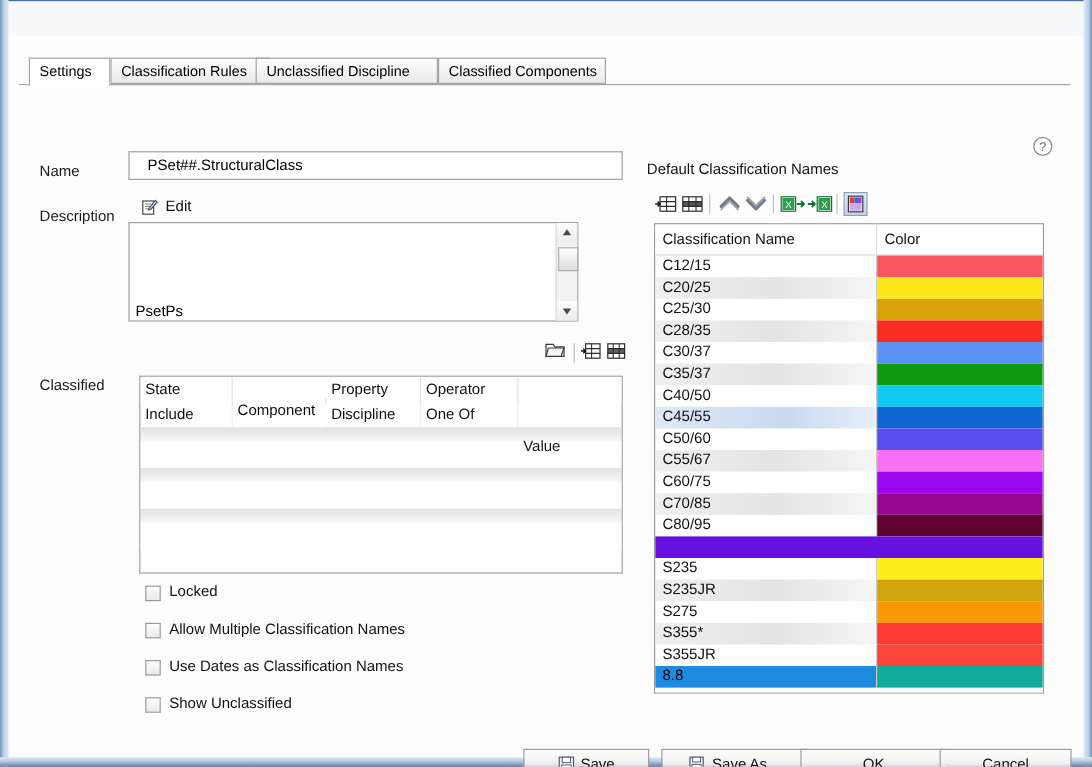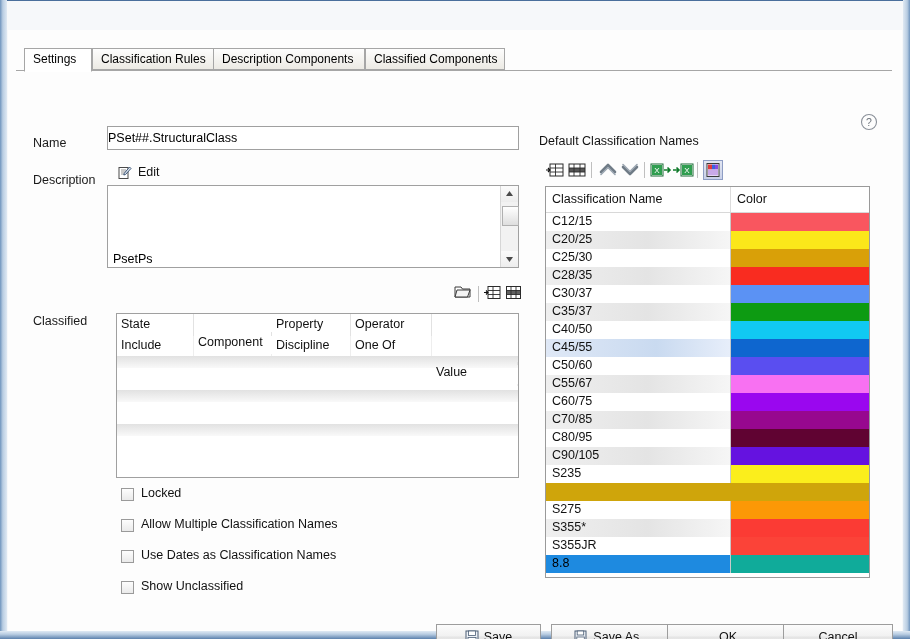--- a/index.html
+++ b/index.html
@@ -111,30 +111,30 @@
   .lbl {
     position: absolute; font-size: 12.5px; color: #1a1a1a; white-space: nowrap;
   }
   .name-input {
     position: absolute; left: 99px; top: 96px; width: 412px; height: 24px;
     box-sizing: border-box;
     border: 1px solid #a0a0a0;
     background: #fff;
     font-family: "Liberation Sans", sans-serif;
     font-size: 12.5px;
-    padding: 0 0;
+    padding: 0 15px;
     color: #000;
   }
   .edit-link {
     position: absolute; left: 110px; top: 135px;
     font-size: 12.5px; color: #111; cursor: pointer; white-space: nowrap;
   }
   .edit-icon { position: absolute; left: 110px; top: 136px; width: 14px; height: 14px; }
   .desc-box {
-    position: absolute; left: 99px; top: 155px; width: 412px; height: 83px;
+    position: absolute; left: 99px; top: 155px; width: 375px; height: 83px;
     box-sizing: border-box;
     border: 1px solid #a0a0a0;
     background: #fff;
   }
   .desc-text {
     position: absolute; left: 5px; bottom: 1px; font-size: 12.5px; color: #000;
   }
   .vscroll {
     position: absolute; right: 0; top: 0; width: 17px; height: 81px;
     background: #f2f2f2; border-left: 1px solid #d6d6d6;
@@ -261,21 +261,21 @@
   <div class="dialog-body">
 
     <div class="tabstrip">
       <div class="tab active" style="left:8px; width:68px;">
         <span>Settings</span>
       </div>
       <div class="tab" style="left:76px; width:133px;">
         <span>Classification Rules</span>
       </div>
       <div class="tab" style="left:197px; width:152px;">
-        <span>Description Components</span>
+        <span>Unclassified Discipline</span>
       </div>
       <div class="tab" style="left:349px; width:140px;">
         <span>Classified Components</span>
       </div>
     </div>
     <div class="tab-underline"></div>
     <div class="content-sep" style="left:9px; width:67px;"></div>
 
     <span class="help-icon">
       <svg width="18" height="18" viewBox="0 0 18 18">
@@ -492,28 +492,28 @@
           </div>
           <div class="nt-row alt">
             <div class="n">C70/85</div>
             <div class="c" style="background: rgb(151, 8, 143);"></div>
           </div>
           <div class="nt-row">
             <div class="n">C80/95</div>
             <div class="c" style="background: rgb(96, 3, 50);"></div>
           </div>
           <div class="nt-row alt">
-            <div class="n">C90/105</div>
             <div class="c" style="background: rgb(101, 18, 224);"></div>
           </div>
           <div class="nt-row">
             <div class="n">S235</div>
             <div class="c" style="background: rgb(251, 238, 28);"></div>
           </div>
           <div class="nt-row alt">
+            <div class="n">S235JR</div>
             <div class="c" style="background: rgb(207, 165, 11);"></div>
           </div>
           <div class="nt-row">
             <div class="n">S275</div>
             <div class="c" style="background: rgb(252, 152, 6);"></div>
           </div>
           <div class="nt-row alt">
             <div class="n">S355*</div>
             <div class="c" style="background: rgb(251, 59, 52);"></div>
           </div>

